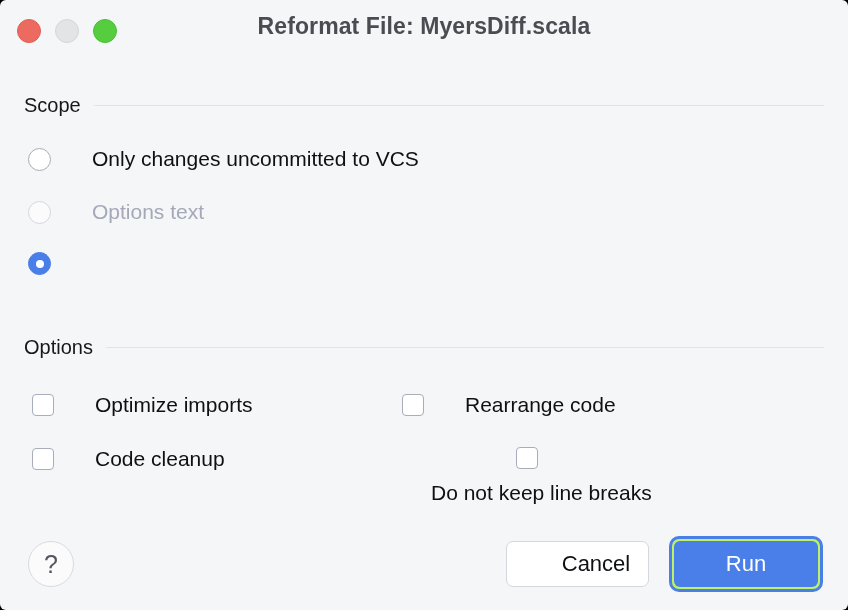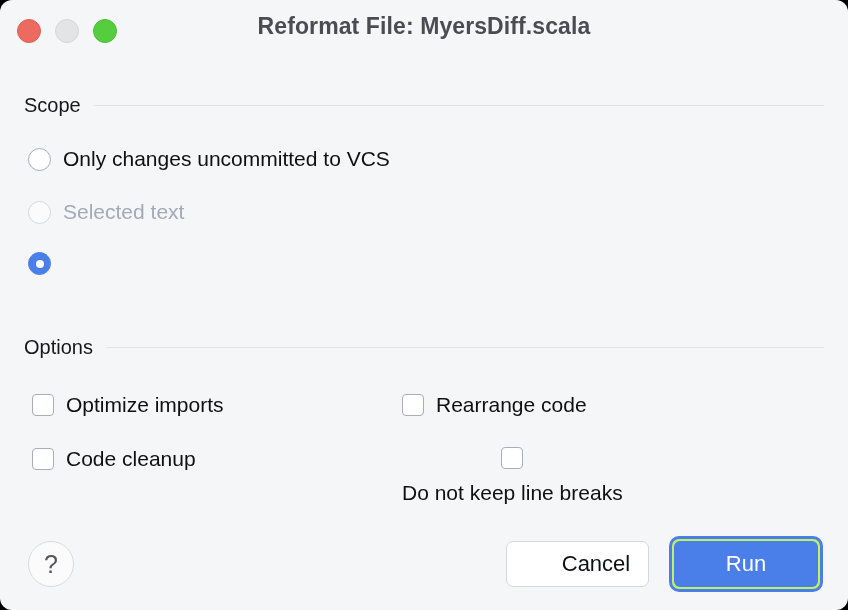--- a/index.html
+++ b/index.html
@@ -15,21 +15,21 @@
     -webkit-font-smoothing: antialiased;
   }
 
   .window {
     position: absolute;
     left: 0;
     top: 0;
     width: 848px;
     height: 610px;
     background: #f5f6f8;
-    border-radius: 12px;
+    border-radius: 6px;
     box-sizing: border-box;
     overflow: hidden;
   }
 
   
   .titlebar {
     position: absolute;
     left: 0; top: 0;
     width: 848px;
     height: 62px;
@@ -130,20 +130,21 @@
     background: #ffffff;
     border: 1.6px solid #a9acba;
     box-sizing: border-box;
     flex: 0 0 auto;
   }
 
   .opt-label {
     font-size: 21px;
     color: #0f1013;
     white-space: nowrap;
+    margin-left: 29px;
   }
   .opt-label.disabled { color: #a4a8b8; }
 
   
   #row-vcs       { left: 28px; top: 147px; }
   #row-selected  { left: 28px; top: 200px; }
   #row-whole     { left: 28px; top: 252px; }
 
   
   #row-optimize  { left: 32px;  top: 393px; }
@@ -234,21 +235,21 @@
     <span class="section-rule"></span>
   </div>
 
   <div class="opt-row" id="row-vcs">
     <span class="radio"></span>
     <span class="opt-label">Only changes uncommitted to VCS</span>
   </div>
 
   <div class="opt-row" id="row-selected">
     <span class="radio disabled"></span>
-    <span class="opt-label disabled">Selected text</span>
+    <span class="opt-label disabled">Options text</span>
   </div>
 
   <div class="opt-row" id="row-whole">
     <span class="radio checked"></span>
   </div>
 
   <div class="section" id="options-section">
     <span class="section-label">Options</span>
     <span class="section-rule"></span>
   </div>

